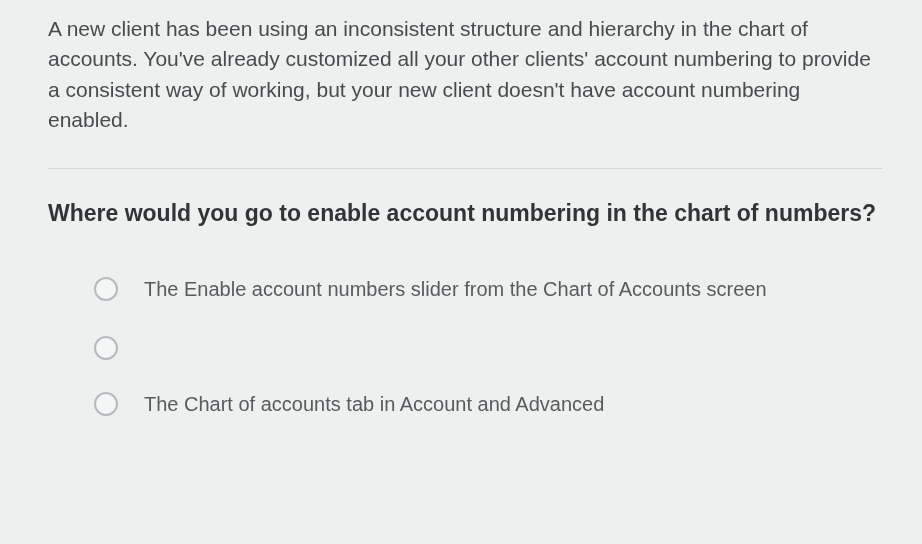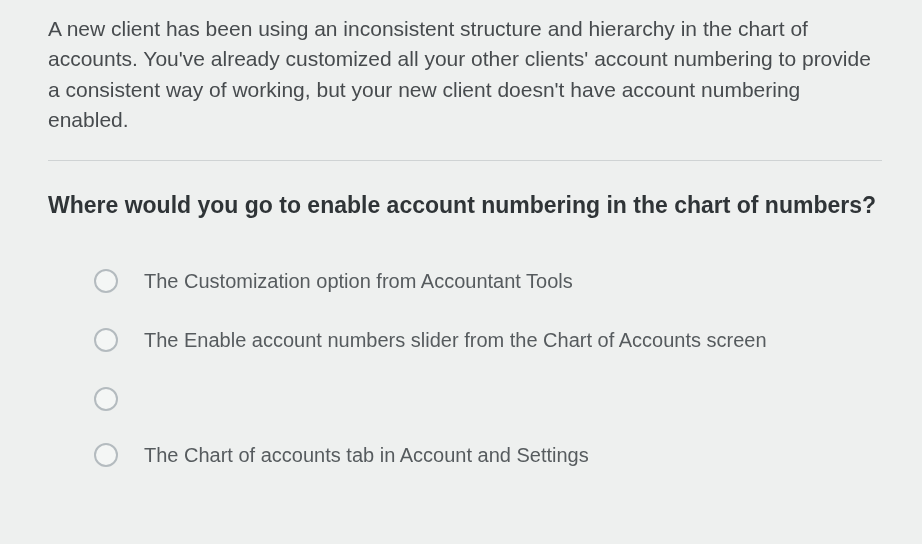--- a/index.html
+++ b/index.html
@@ -14,21 +14,21 @@
     font-family: -apple-system, BlinkMacSystemFont, "Segoe UI", Arial, sans-serif;
     color: #3b3f42;
     box-sizing: border-box;
     padding: 14px 40px 0 48px;
   }
   .context {
     font-size: 21px;
     line-height: 1.45;
     font-weight: 400;
     color: #474b4e;
-    margin: 0 0 24px 0;
+    margin: 0 0 32px 0;
   }
   .divider {
     border: none;
     border-top: 1px solid #cfd3d4;
     margin: 0 0 28px 0;
   }
   .question {
     font-size: 23px;
     line-height: 1.4;
     font-weight: 700;
@@ -68,32 +68,28 @@
 <body>
 
 <p class="context">A new client has been using an inconsistent structure and hierarchy in the chart of accounts. You've already customized all your other clients' account numbering to provide a consistent way of working, but your new client doesn't have account numbering enabled.</p>
 
 <hr class="divider">
 
 <p class="question">Where would you go to enable account numbering in the chart of numbers?</p>
 
 <div class="options">
 
-  <label class="option">
-    <span class="radio"></span>
-    <span class="option-label">The Customization option from Accountant Tools</span>
-  </label>
 
   <label class="option">
     <span class="radio"></span>
     <span class="option-label">The Enable account numbers slider from the Chart of Accounts screen</span>
   </label>
 
   <label class="option">
     <span class="radio"></span>
   </label>
 
   <label class="option">
     <span class="radio"></span>
-    <span class="option-label">The Chart of accounts tab in Account and Settings</span>
+    <span class="option-label">The Chart of accounts tab in Account and Advanced</span>
   </label>
 
 </div>
 
 </body></html>

